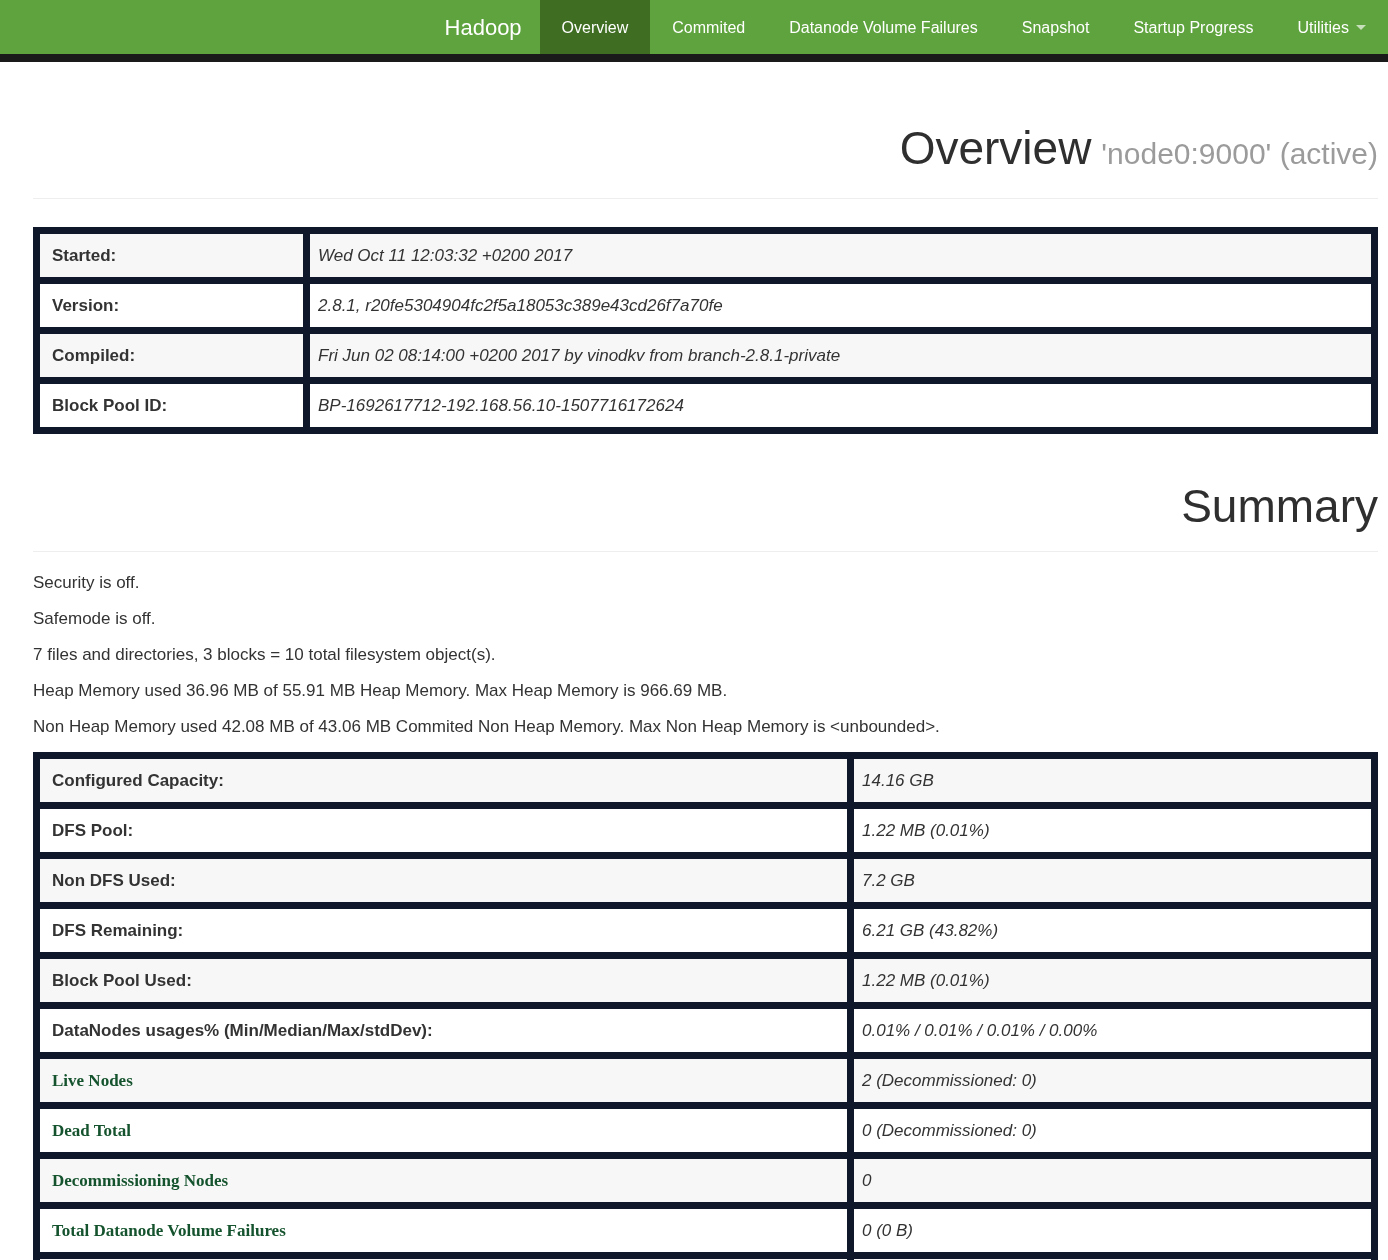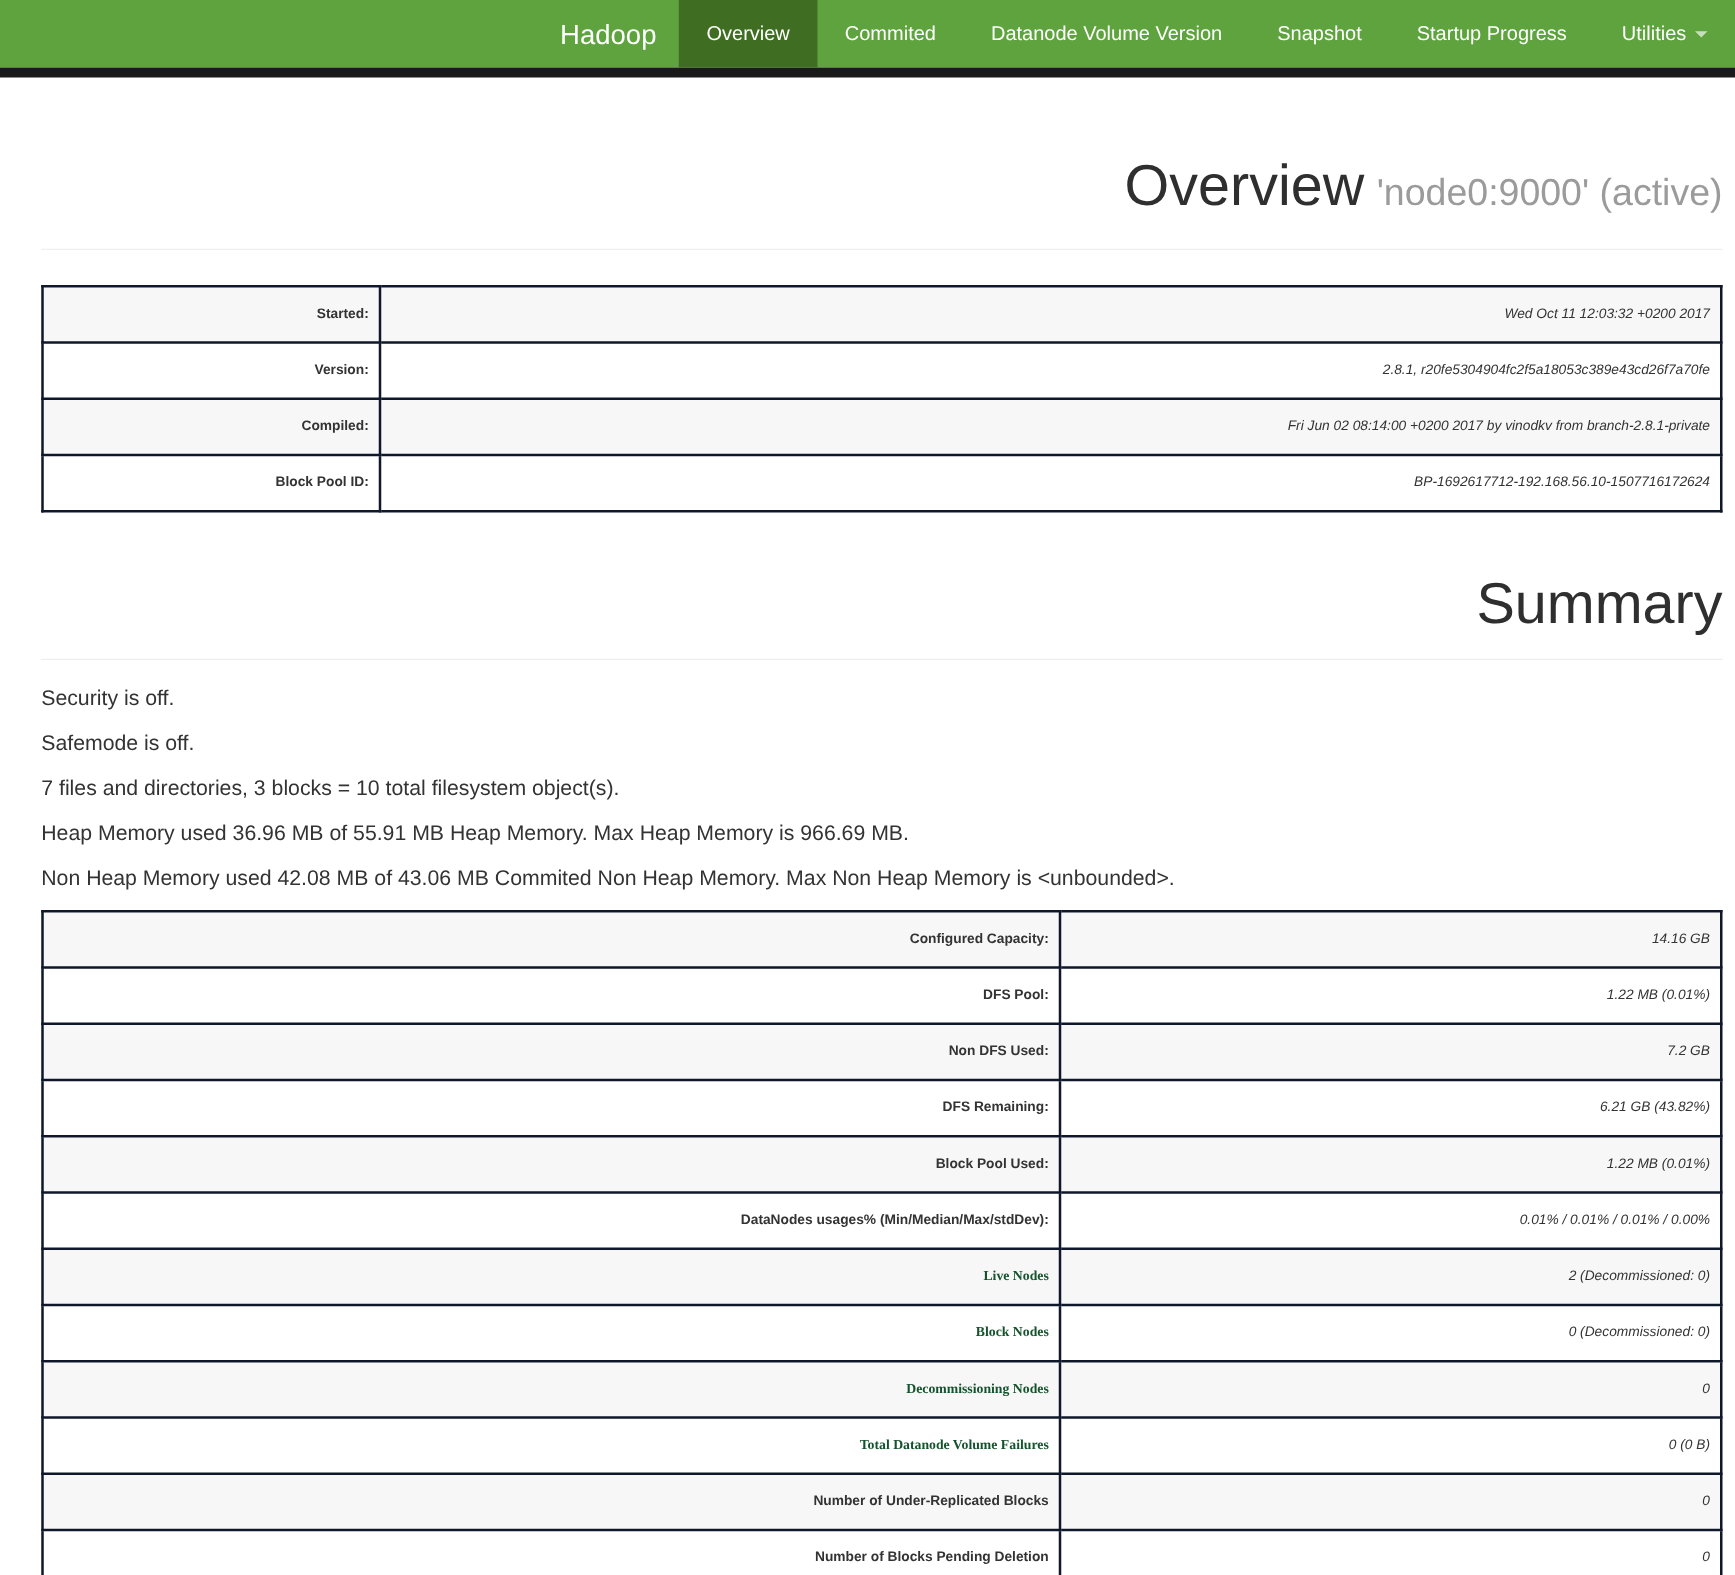--- a/index.html
+++ b/index.html
@@ -80,25 +80,25 @@
   table {
     border-collapse: collapse;
     width: 1345px;
     table-layout: fixed;
   }
   .tbl-first  { margin-top: 28px; }
   .tbl-summary { margin-top: 14px; }
   tr:nth-child(odd)  { background: #f7f7f7; }
   tr:nth-child(even) { background: #ffffff; }
   th, td {
-    border: 2px solid #0f172a;
-    text-align: right;
+    border: 7px solid #0f172a;
+    text-align: left;
     vertical-align: middle;
     padding: 11px 8px 11px 12px;
-    font-size: 11px;
+    font-size: 17px;
     line-height: 21px;
     overflow: hidden;
     white-space: nowrap;
   }
   th { font-weight: bold; color: #333; }
   td { font-weight: normal; padding-left: 8px; font-style: italic; }
   .tbl-first th  { width: 270px; }
   .tbl-summary th { width: 814px; }
   a.row-link {
     color: #14532d;
@@ -111,21 +111,21 @@
   .summary-text { margin-top: 20px; }
   .summary-text p { margin: 0 0 15px 0; }
 </style>
 </head>
 <body>
 
 <div class="navbar">
   <div class="brand">Hadoop</div>
   <div class="nav-item active">Overview</div>
   <div class="nav-item">Commited</div>
-  <div class="nav-item">Datanode Volume Version</div>
+  <div class="nav-item">Datanode Volume Failures</div>
   <div class="nav-item">Snapshot</div>
   <div class="nav-item">Startup Progress</div>
   <div class="nav-item">
     <span>Utilities</span>
     <span class="caret"></span>
   </div>
 </div>
 <div class="navbar-strip"></div>
 
 <div class="main">
@@ -196,21 +196,21 @@
         <td>0.01% / 0.01% / 0.01% / 0.00%</td>
       </tr>
       <tr>
         <th>
           <a class="row-link">Live Nodes</a>
         </th>
         <td>2 (Decommissioned: 0)</td>
       </tr>
       <tr>
         <th>
-          <a class="row-link">Block Nodes</a>
+          <a class="row-link">Dead Total</a>
         </th>
         <td>0 (Decommissioned: 0)</td>
       </tr>
       <tr>
         <th>
           <a class="row-link">Decommissioning Nodes</a>
         </th>
         <td>0</td>
       </tr>
       <tr>

